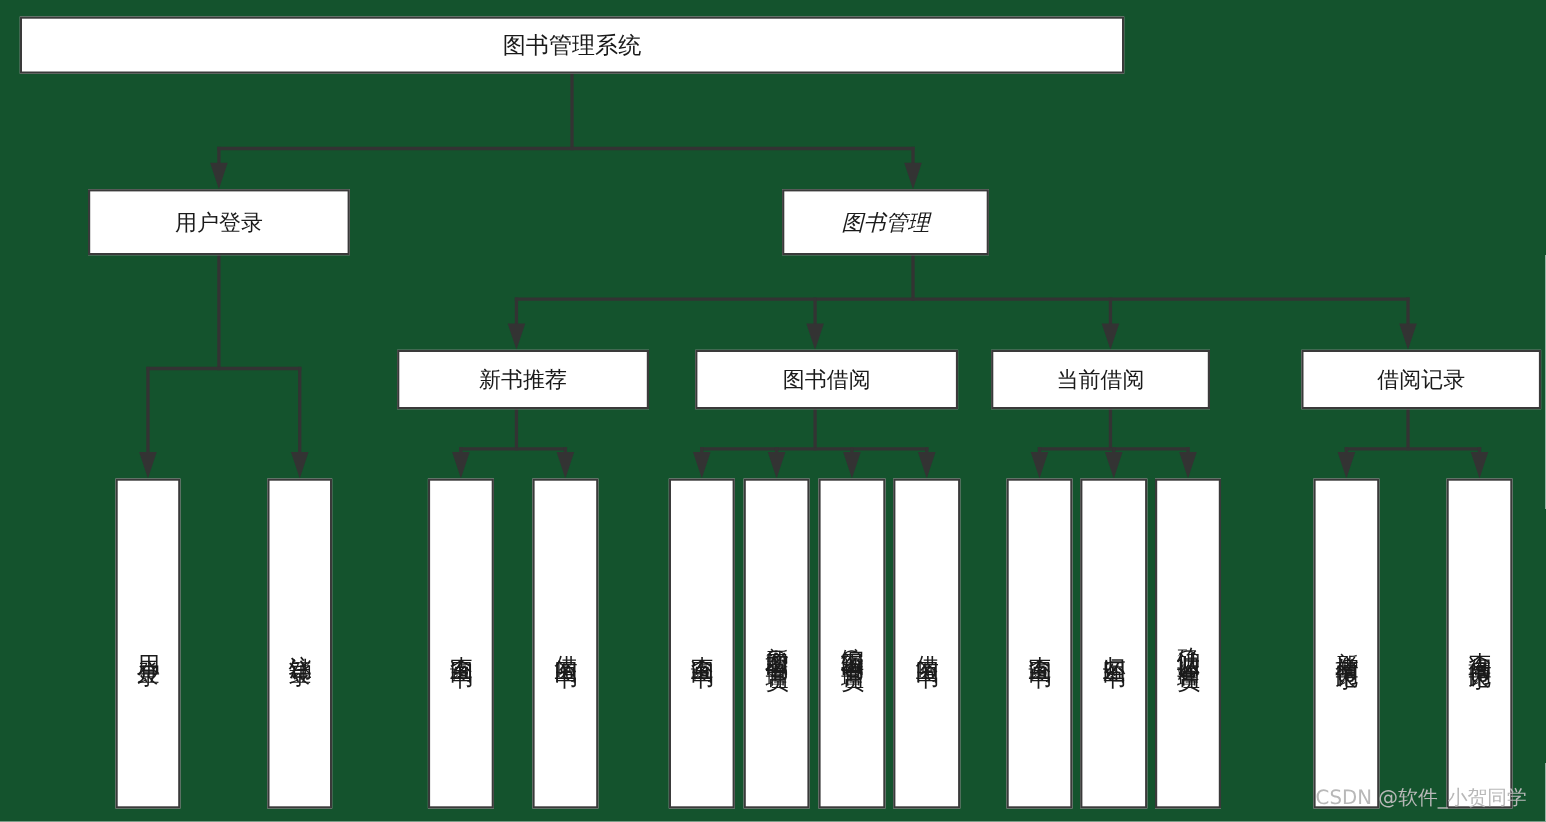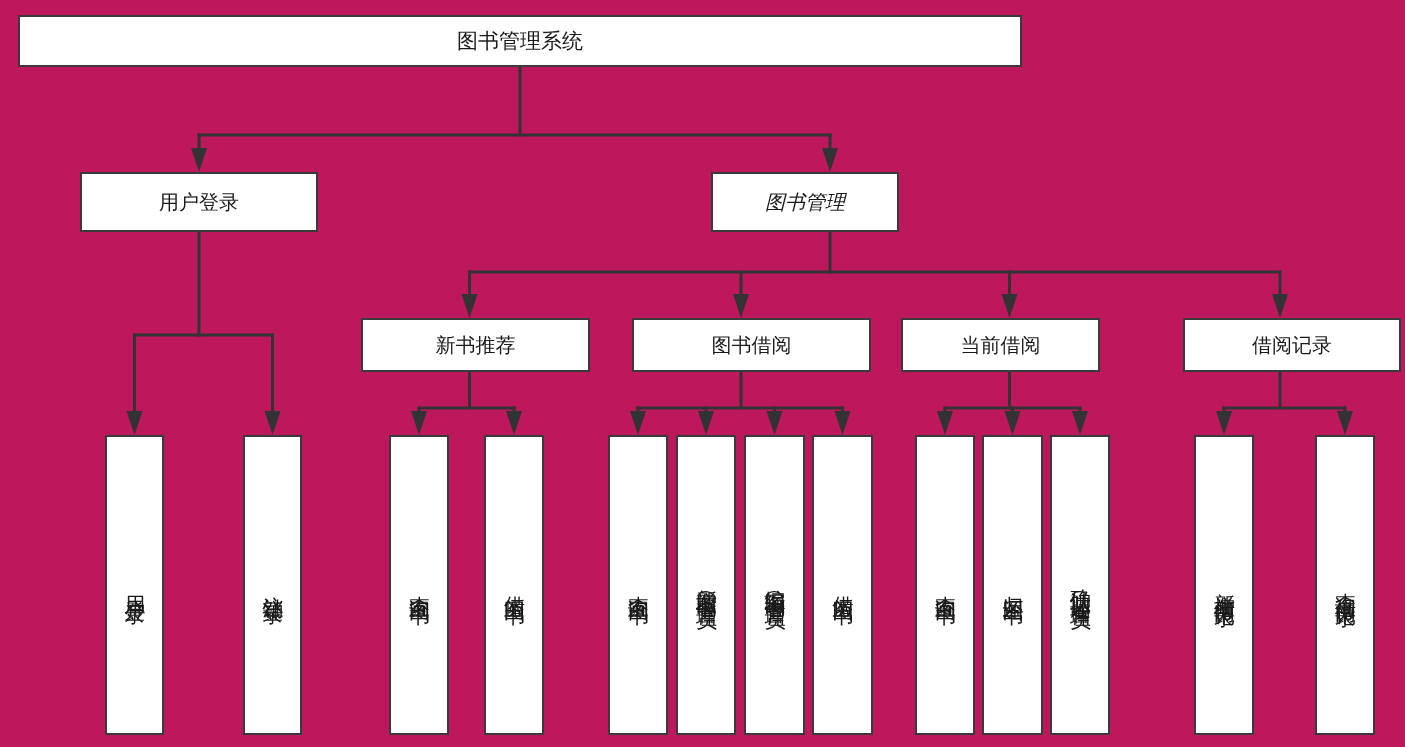--- a/index.html
+++ b/index.html
@@ -8,21 +8,21 @@
     padding: 0;
     background: #ffffff;
   }
   body {
     font-family: "DejaVu Sans", "Liberation Sans", sans-serif;
   }
   #diagram-root {
     position: relative;
     width: 1405px;
     height: 747px;
-    background: #be185d;
+    background: #14532d;
     overflow: hidden;
   }
   svg.diagram-canvas {
     position: absolute;
     left: 0;
     top: 0;
     width: 1405px;
     height: 747px;
   }
   .node-box {
@@ -187,13 +187,14 @@
         <span class="node-label">确认归还（管理员）</span>
       </div>
       <div class="node-box node-leaf" style="left: 1194px; top: 435px; width: 60px; height: 300px;">
         <span class="node-label">新增借阅记录</span>
       </div>
       <div class="node-box node-leaf" style="left: 1315px; top: 435px; width: 60px; height: 300px;">
         <span class="node-label">查询借阅记录</span>
       </div>
     </div>
 
+  <div class="watermark" style="left:1196px; top:713px;">CSDN @软件_小贺同学</div>
 </div>
 
 </body></html>

